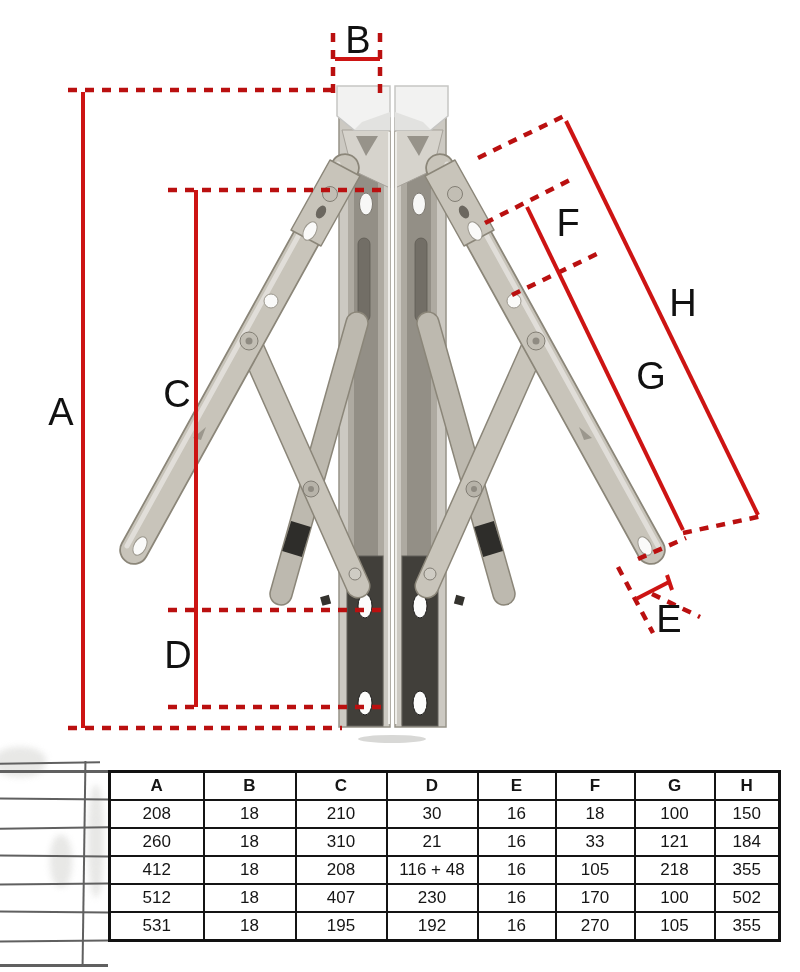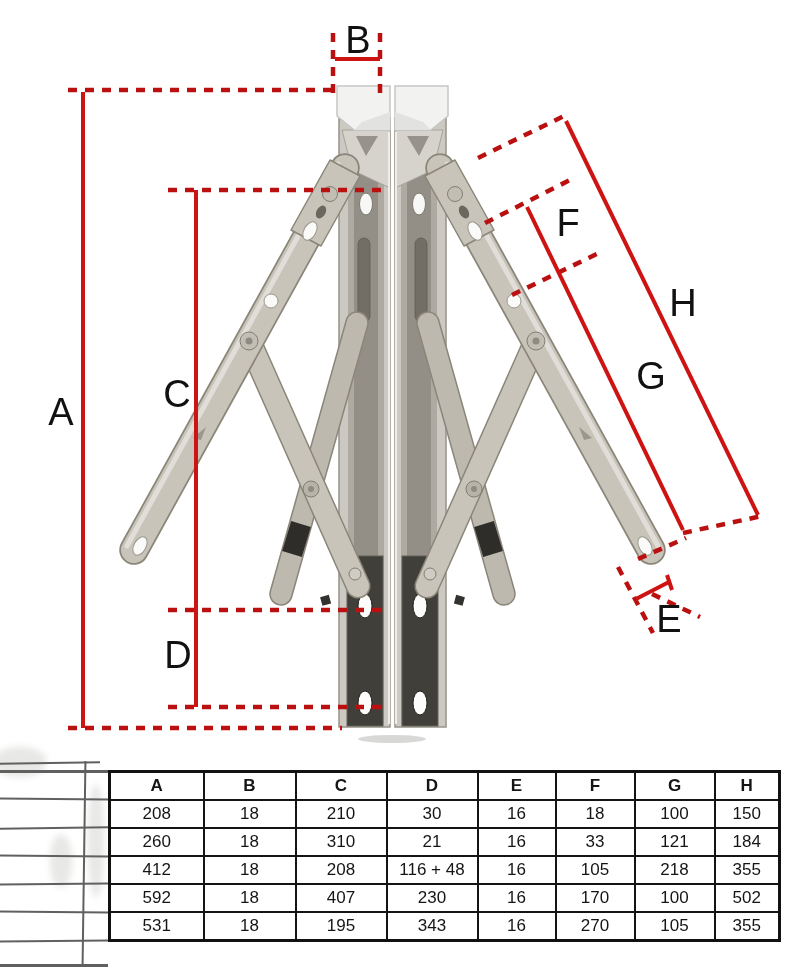--- a/index.html
+++ b/index.html
@@ -191,34 +191,34 @@
         <td>412</td>
         <td>18</td>
         <td>208</td>
         <td>116 + 48</td>
         <td>16</td>
         <td>105</td>
         <td>218</td>
         <td>355</td>
       </tr>
       <tr>
-        <td>592</td>
+        <td>512</td>
         <td>18</td>
         <td>407</td>
         <td>230</td>
         <td>16</td>
         <td>170</td>
         <td>100</td>
         <td>502</td>
       </tr>
       <tr>
         <td>531</td>
         <td>18</td>
         <td>195</td>
-        <td>343</td>
+        <td>192</td>
         <td>16</td>
         <td>270</td>
         <td>105</td>
         <td>355</td>
       </tr>
     </tbody>
   </table>
 
 </div>
 

